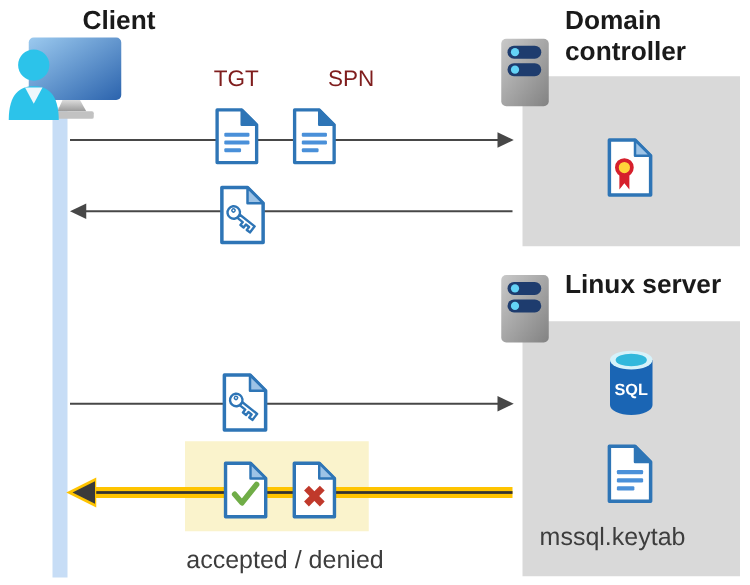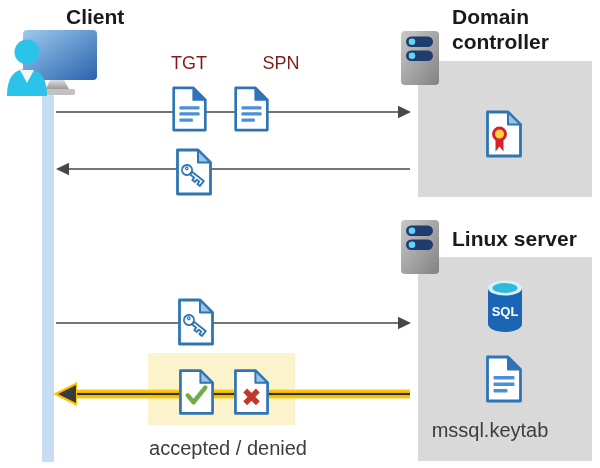--- a/index.html
+++ b/index.html
@@ -177,21 +177,21 @@
 
   <svg class="abs" style="left:485px;top:110px;z-index:4;" width="38" height="48" viewBox="0 0 38 48">
     <path class="doc-body" d="M2.5,2 H23 L35.5,14.5 V46 H2.5 Z"></path>
     <path class="doc-fold-light" d="M23,2 V14.5 H35.5 Z"></path>
     <g>
       <polygon class="ribbon" points="10.5,29 18.5,29 18.5,41.5 14.5,36.5 10.5,41.5"></polygon>
       <circle class="rosette" cx="14.5" cy="24" r="6"></circle>
     </g>
   </svg>
 
-  <div class="abs heading" style="left:452px;top:226px;white-space:nowrap;">Linux server</div>
+  <div class="abs heading" style="left:452px;top:215px;white-space:nowrap;">Linux server</div>
 
   <svg class="abs" style="left:400px;top:219px;z-index:4;" width="40" height="56" viewBox="0 0 40 56">
     <defs>
       <linearGradient id="srv2" x1="0" y1="0" x2="1" y2="1">
         <stop offset="0" stop-color="#c9c9c9"></stop>
           <stop offset="1" stop-color="#828282"></stop>
       </linearGradient>
     </defs>
     <rect x="1" y="1" width="38" height="54" rx="4" fill="url(#srv2)"></rect>
     <rect class="pill" x="6" y="6.5" width="27" height="10.5" rx="5.2"></rect>

